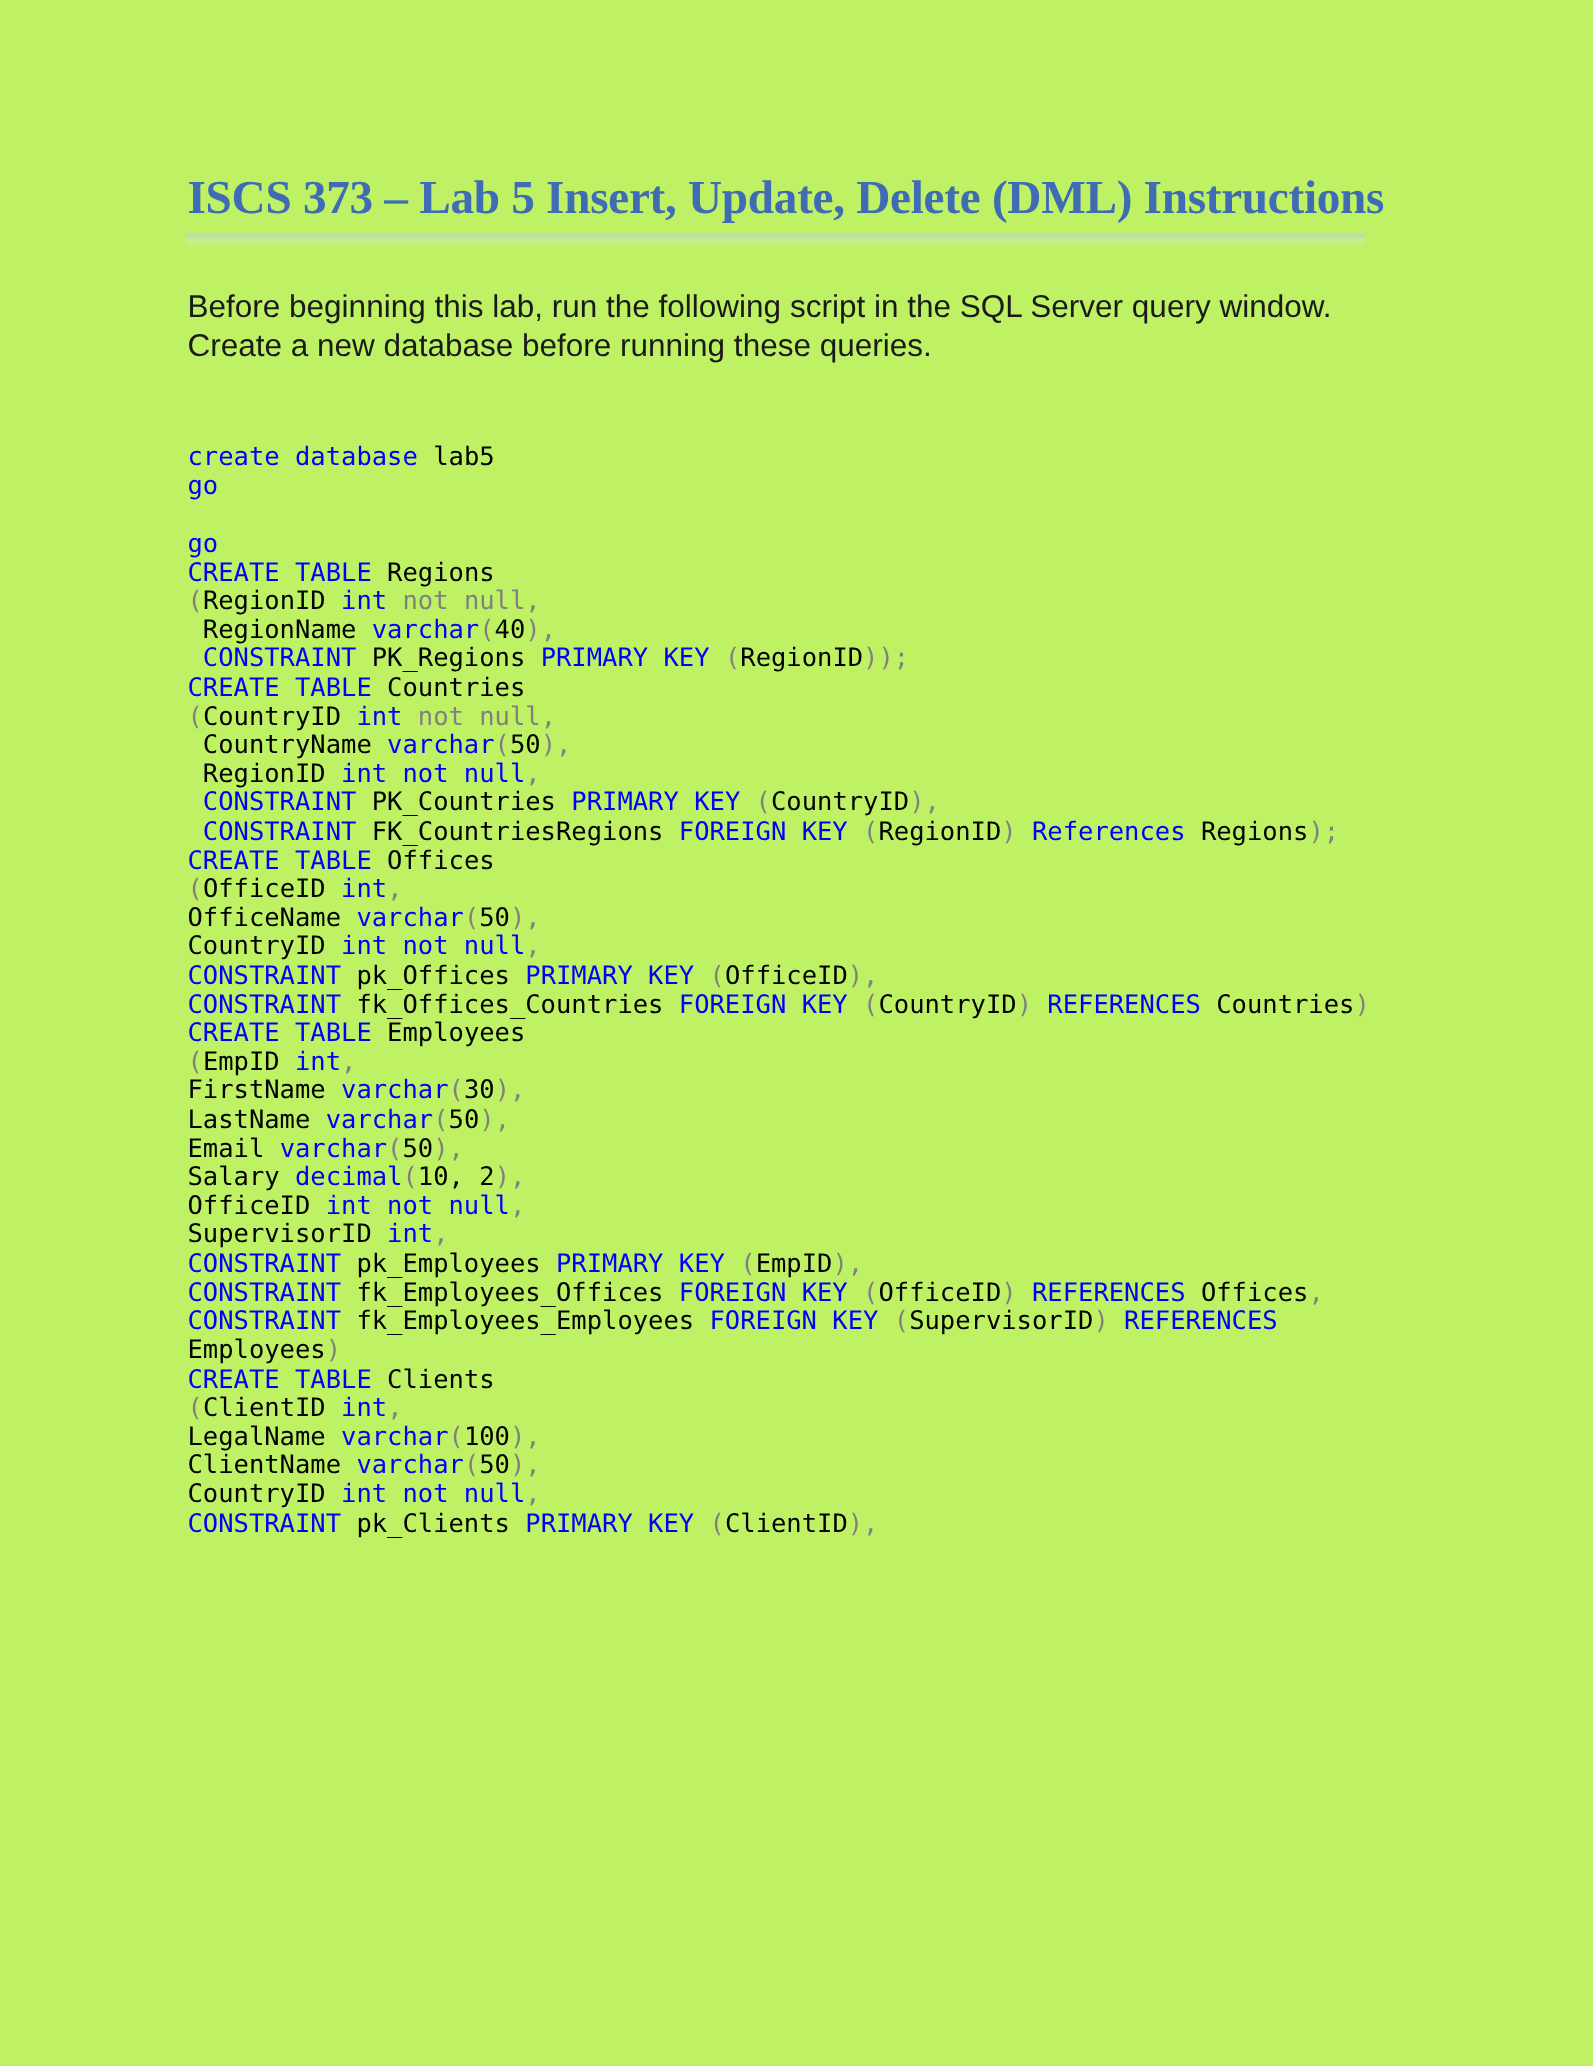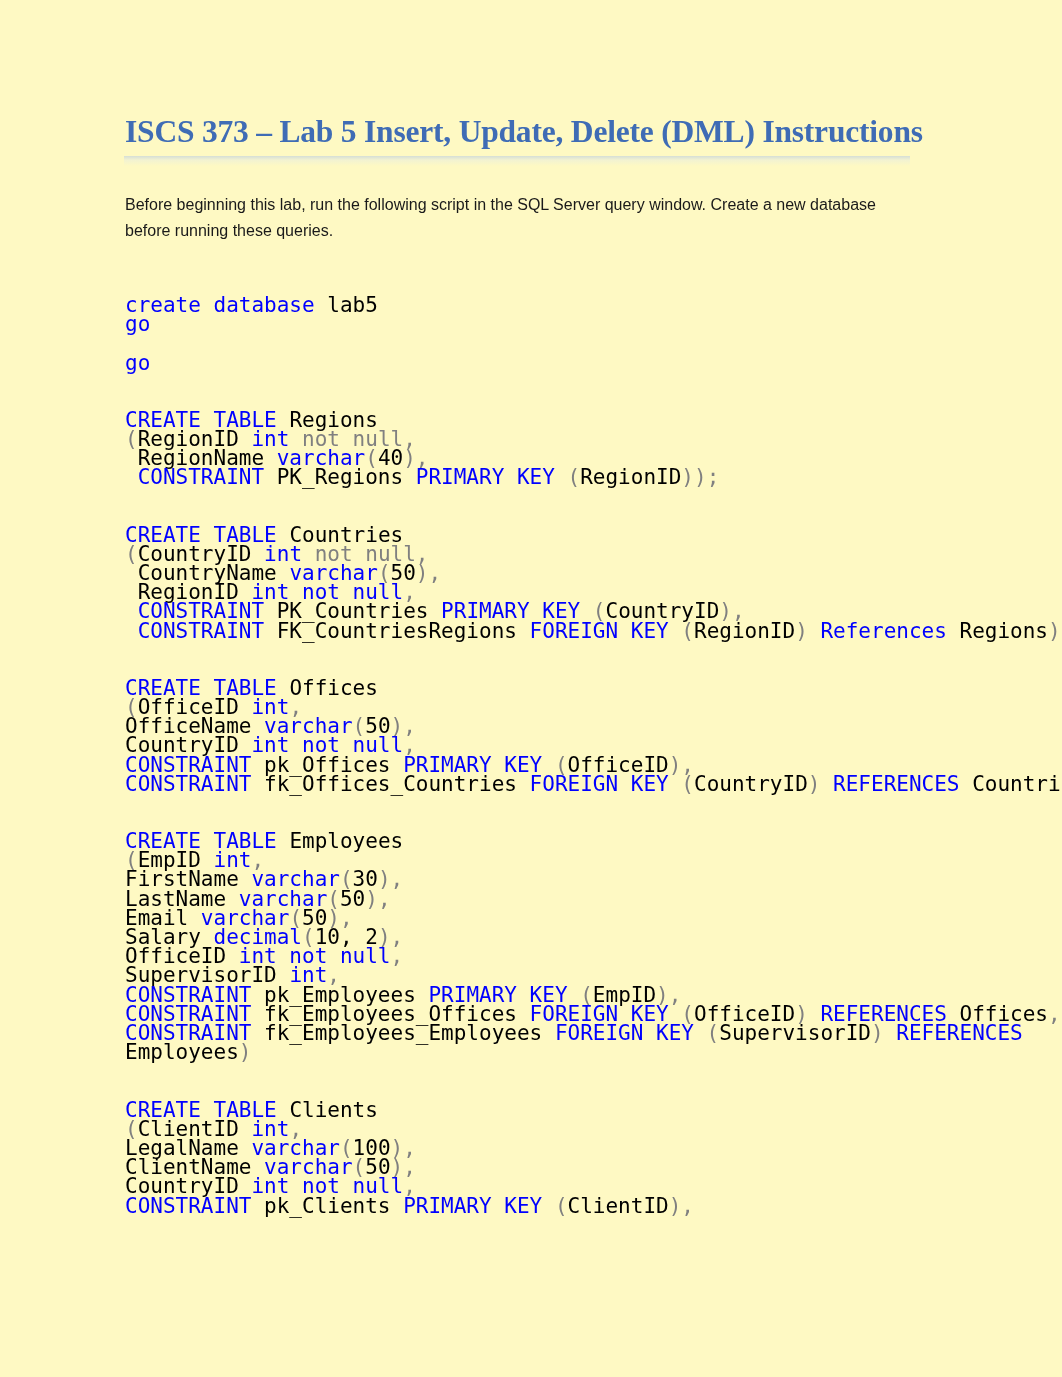--- a/index.html
+++ b/index.html
@@ -13,21 +13,21 @@
     font-family: "Liberation Sans", sans-serif;
     color: #000000;
     overflow: hidden;
     position: relative;
   }
 
   .page {
     position: relative;
     width: 1062px;
     height: 1377px;
-    background: #fef9c3;
+    background: #bef264;
     box-sizing: border-box;
     padding: 0 125px;
   }
 
   
   .doc-title {
     margin: 0;
     padding-top: 112px;
     font-family: "Liberation Serif", serif;
     font-weight: bold;
@@ -46,40 +46,39 @@
         rgba(180,200,230,0.55) 0%,
         rgba(215,228,243,0.30) 40%,
         rgba(255,255,255,0) 100%);
   }
 
   
   .intro {
     margin: 0;
     padding-top: 26px;
     font-family: "Liberation Sans", sans-serif;
-    font-size: 16px;
+    font-size: 21px;
     line-height: 26px;
     color: #1a1a1a;
     width: 770px;
   }
 
   
   .code-wrap {
     padding-top: 52px;
   }
   .code-block {
     font-family: "DejaVu Sans Mono", "Liberation Mono", monospace;
-    font-size: 21px;
+    font-size: 17px;
     line-height: 19.2px;
     white-space: pre;
     color: #000000;
     margin: 0;
   }
   .code-block + .code-block {
-    margin-top: 38px;
   }
   .code-line {
     white-space: pre;
     min-height: 19.2px;
   }
   .k  { color: #0000ff; }            
   .g  { color: #808080; }            
   .n  { color: #000000; }            
 </style>
 </head>

